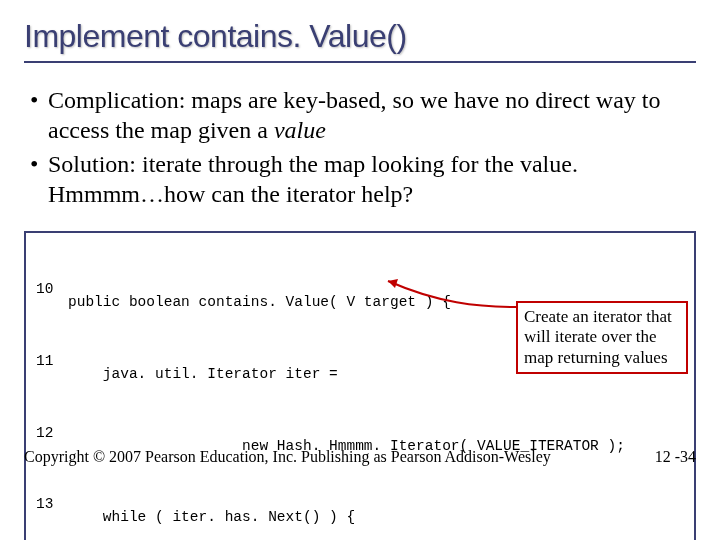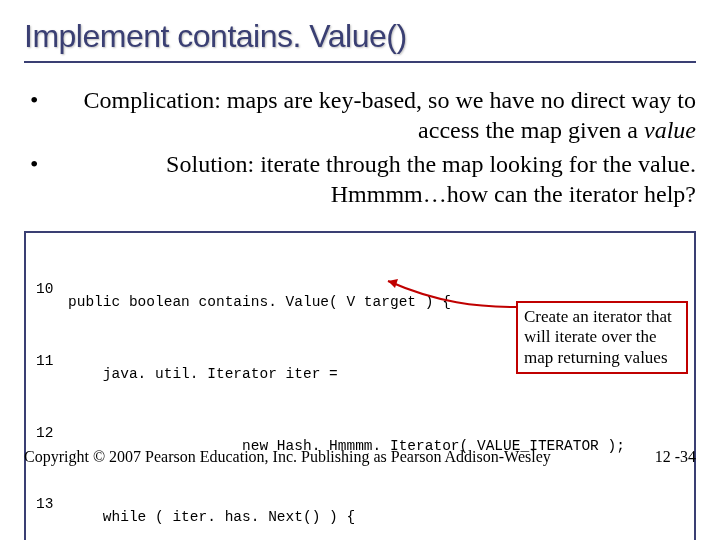--- a/index.html
+++ b/index.html
@@ -1,19 +1,19 @@
 <!DOCTYPE html>
 <html><head>
 <meta charset="utf-8">
 <style>
   * { margin: 0; padding: 0; box-sizing: border-box; }
   html, body { width: 720px; height: 540px; background: #fff; font-family: Arial, Helvetica, sans-serif; color: #000; overflow: hidden; }
   .slide { position: relative; width: 720px; height: 474px; padding: 18px 24px 0 24px; }
   .title { font-size: 32px; font-weight: 400; color: #3a3f73; text-shadow: 1px 1px 2px rgba(0,0,0,0.25); padding-bottom: 6px; border-bottom: 2px solid #3a3f73; margin-bottom: 22px; letter-spacing: -0.5px; }
-  .bullets { font-family: "Times New Roman", Times, serif; font-size: 24px; line-height: 1.25; padding-left: 6px; text-align: right; }
+  .bullets { font-family: "Times New Roman", Times, serif; font-size: 24px; line-height: 1.25; padding-left: 6px; }
   .bullets li { list-style: none; position: relative; padding-left: 18px; margin-bottom: 4px; }
   .bullets li::before { content: "•"; position: absolute; left: 0; top: 0; }
   .italic { font-style: italic; }
   .codebox { position: relative; margin-top: 22px; border: 2px solid #3a3f73; padding: 8px 10px 8px 10px; font-family: "Courier New", Courier, monospace; font-size: 14.5px; line-height: 1.35; white-space: pre; }
   .code-row { display: flex; justify-content: center; }
   .ln { width: 32px; flex: 0 0 32px; }
   .code { flex: 1; margin-top: 13px; }
   .annot-box { position: absolute; right: 6px; top: 68px; width: 172px; border: 2px solid #c00000; background: #fff; padding: 4px 6px; font-family: "Times New Roman", Times, serif; font-size: 17px; line-height: 1.2; white-space: normal; }
   .arrow { position: absolute; pointer-events: none; }
   .footer { position: absolute; bottom: 8px; left: 24px; right: 24px; display: flex; justify-content: space-between; font-family: "Times New Roman", Times, serif; font-size: 16px; }

